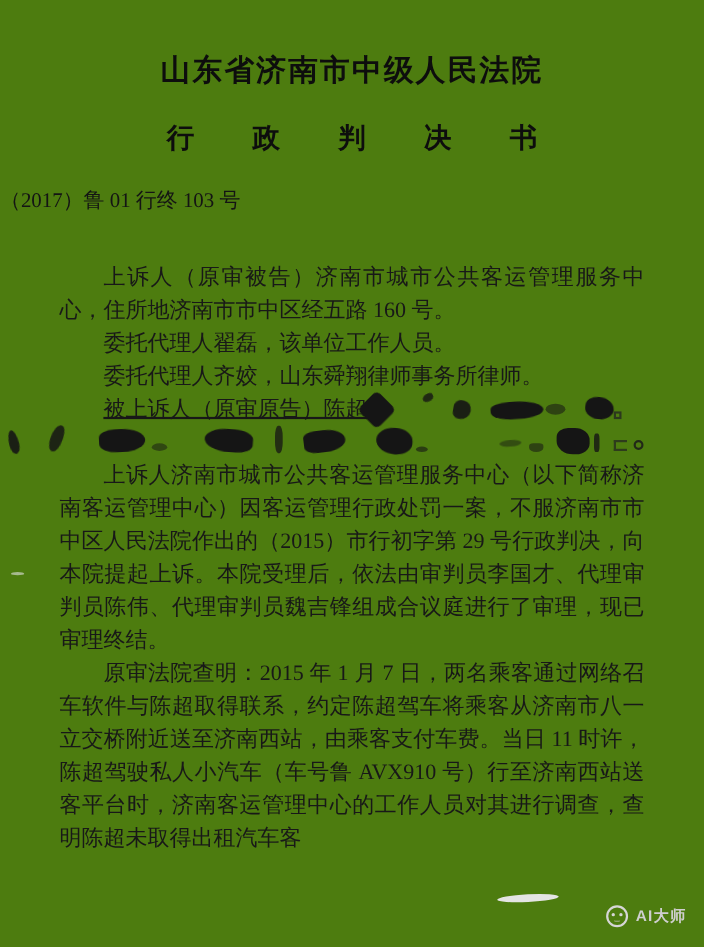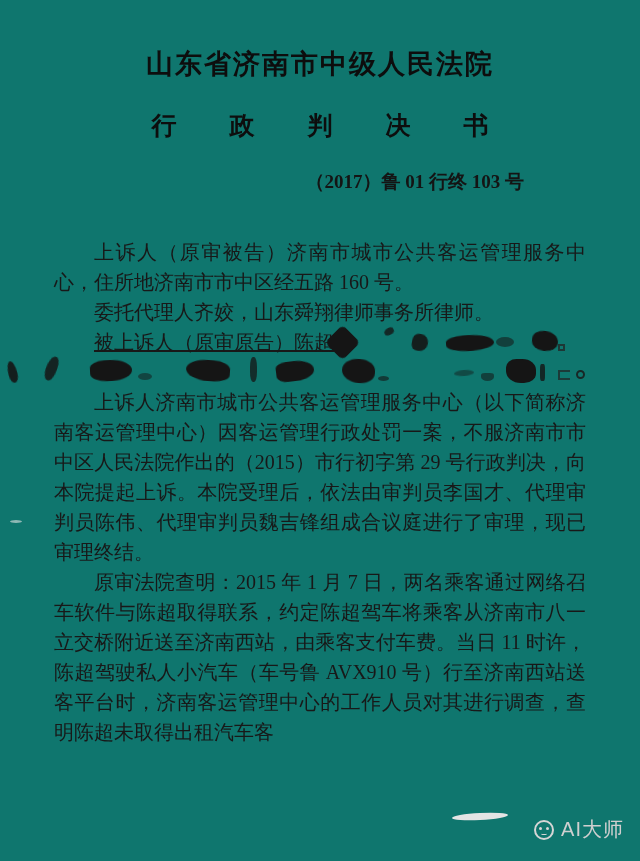--- a/index.html
+++ b/index.html
@@ -2,21 +2,21 @@
 <html><head>
 <meta charset="utf-8">
 <style>
   * { margin: 0; padding: 0; box-sizing: border-box; }
   html, body { background: #ffffff; }
   .page {
     position: relative;
     width: 640px;
     height: 861px;
     margin: 0 auto;
-    background: #0f766e;
+    background: #4d7c0f;
     overflow: hidden;
     font-family: "Liberation Serif", "DejaVu Serif", serif;
     color: #1a1a1a;
   }
   .court-name {
     margin-top: 46px;
     text-align: center;
     font-size: 27px;
     font-weight: bold;
     letter-spacing: 2px;
@@ -27,24 +27,24 @@
     text-align: center;
     font-size: 25px;
     font-weight: bold;
     letter-spacing: 14px;
     text-indent: 14px;
     color: #0d0d0d;
     white-space: nowrap;
   }
   .case-number {
     margin-top: 27px;
-    text-align: right;
+    text-align: left;
     padding-right: 116px;
     font-size: 19px;
-    font-weight: 700;
+    font-weight: 400;
     color: #141414;
   }
   .body-text {
     margin: 42px 78px 0 54px;
     width: 532px;
     font-size: 20px;
     line-height: 30px;
     text-align: justify;
     font-weight: 500;
     color: #181818;
@@ -82,41 +82,42 @@
   .wm-icon .dot.l { left: 3px; top: 5px; }
   .wm-icon .dot.r { right: 3px; top: 5px; }
   .wm-icon .mouth {
     position: absolute;
     left: 5px; bottom: 3px;
     width: 6px; height: 3px;
     border-bottom: 1.5px solid #d6d6d6;
     border-radius: 0 0 50% 50%;
   }
   .wm-label {
-    font-size: 20px;
-    font-weight: 400;
+    font-size: 14px;
+    font-weight: 700;
     letter-spacing: 1px;
     font-family: "Liberation Sans", "DejaVu Sans", sans-serif;
   }
   .artifact { position: absolute; background: #e4e4e4; border-radius: 50%; }
 </style>
 </head>
 <body>
 
 <div class="page">
 
   <div class="court-name">山东省济南市中级人民法院</div>
 
   <div class="doc-type">行　政　判　决　书</div>
 
   <div class="case-number">（2017）鲁 01 行终 103 号</div>
 
   <div class="body-text">
 
     <p>上诉人（原审被告）济南市城市公共客运管理服务中心，住所地济南市市中区经五路 160 号。</p>
+    <p>委托代理人翟磊，该单位工作人员。</p>
     <p>委托代理人齐姣，山东舜翔律师事务所律师。</p>
 
     <div class="rline">
       <span class="rtext">被上诉人（原审原告）陈超</span>
       <span class="sm" style="left:276px;top:3px;width:25px;height:25px;transform:rotate(45deg);border-radius:5px;"></span>
       <span class="sm" style="left:330px;top:1px;width:10px;height:7px;border-radius:60% 40% 50% 50%;transform:rotate(-25deg);opacity:.8;"></span>
       <span class="sm" style="left:358px;top:7px;width:16px;height:17px;border-radius:45% 55% 60% 40%;transform:rotate(10deg);opacity:.9;"></span>
       <span class="sm" style="left:392px;top:8px;width:48px;height:16px;border-radius:40% 60% 50% 50%;transform:rotate(-4deg);"></span>
       <span class="sm" style="left:442px;top:10px;width:18px;height:10px;border-radius:50%;opacity:.55;"></span>
       <span class="sm" style="left:478px;top:4px;width:26px;height:20px;border-radius:45% 55% 50% 50%;transform:rotate(6deg);"></span>

